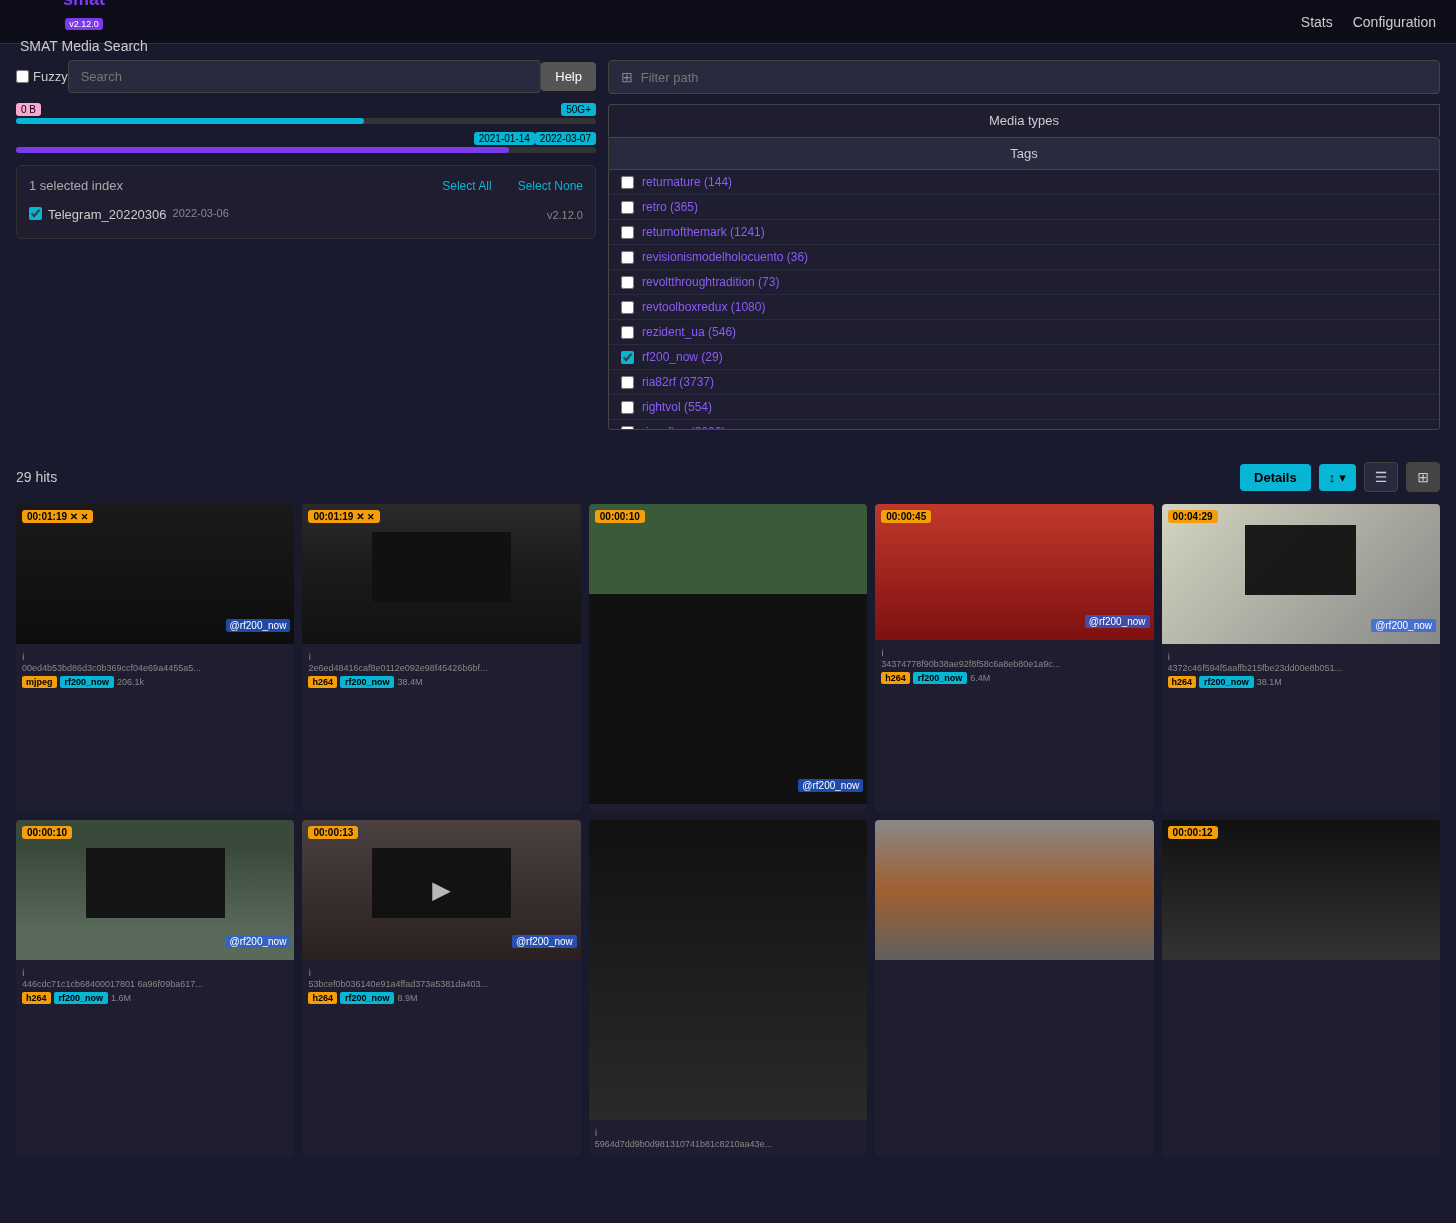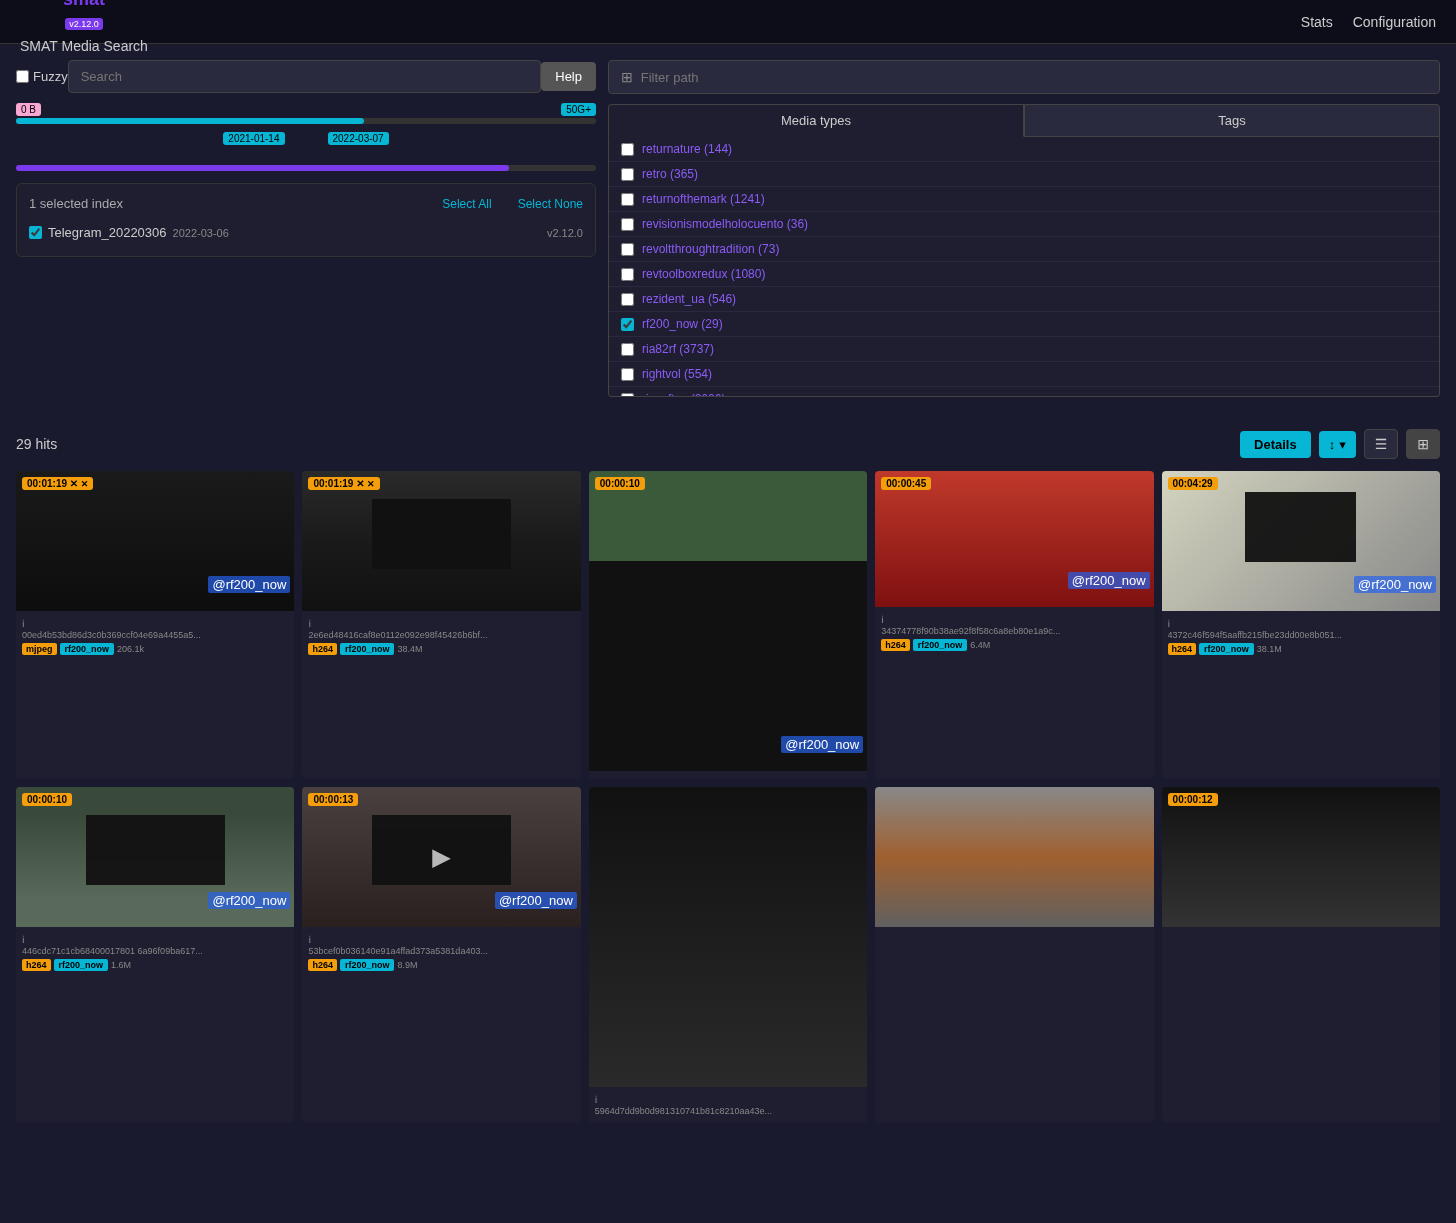--- a/index.html
+++ b/index.html
@@ -68,21 +68,21 @@
     .range-fill {
       position: absolute;
       left: 0;
       top: 0;
       height: 100%;
       background: #06b6d4;
       border-radius: 3px;
     }
 
     
-    .date-labels { display: flex; justify-content: center; margin-bottom: 20px; gap: 43px; }
+    .date-labels { display: flex; justify-content: flex-end; margin-bottom: 2px; }
     .date-label { background: #06b6d4; color: #000; font-size: 10px; padding: 1px 5px; border-radius: 3px; }
     .date-track {
       width: 100%;
       height: 6px;
       background: #333;
       border-radius: 3px;
       position: relative;
     }
     .date-fill {
       position: absolute;
@@ -94,21 +94,21 @@
       border-radius: 3px;
     }
 
     
     .index-section { margin-top: 12px; background: #1e1e30; border: 1px solid #333; border-radius: 6px; padding: 12px; }
     .index-header { display: flex; align-items: center; justify-content: space-between; margin-bottom: 10px; }
     .index-count { color: #aaa; font-size: 13px; }
     .index-actions { display: flex; gap: 26px; }
     .index-action-btn { background: none; border: none; color: #06b6d4; cursor: pointer; font-size: 12px; }
     .index-item { display: flex; align-items: center; justify-content: space-between; padding: 4px 0; }
-    .index-item-left { display: flex; align-items: center; gap: 6px; }
+    .index-item-left { display: flex; align-items: flex-start; gap: 6px; }
     .index-checkbox { accent-color: #06b6d4; }
     .index-name { color: #ccc; font-size: 13px; }
     .index-date { color: #888; font-size: 11px; }
     .index-version { color: #888; font-size: 11px; }
 
     
     .filter-path-row {
       display: flex;
       align-items: center;
       gap: 8px;
@@ -122,21 +122,21 @@
     .filter-path-input {
       background: none;
       border: none;
       color: #888;
       font-size: 13px;
       outline: none;
       flex: 1;
     }
 
     
-    .tabs-row { display: flex; margin-bottom: 0; }
+    .tabs-row { display: flex; margin-bottom: 0; flex-direction: column; }
     .tab {
       flex: 1;
       padding: 8px;
       text-align: center;
       background: #2a2a3e;
       color: #ccc;
       cursor: pointer;
       font-size: 13px;
       border: 1px solid #444;
     }
@@ -242,25 +242,25 @@
       background: #f59e0b;
       color: #000;
       font-size: 10px;
       padding: 1px 5px;
       border-radius: 3px;
       font-weight: bold;
     }
     .duration-badge.has-x::after { content: ' ✕'; font-size: 9px; }
     .watermark {
       position: absolute;
-      bottom: 18px;
+      bottom: 12px;
       right: 4px;
       background: rgba(37,99,235,0.7);
       color: white;
-      font-size: 13px;
+      font-size: 10px;
       padding: 1px 4px;
       border-radius: 2px;
     }
     .play-btn {
       position: absolute;
       top: 50%;
       left: 50%;
       transform: translate(-50%, -50%);
       color: white;
       font-size: 24px;

